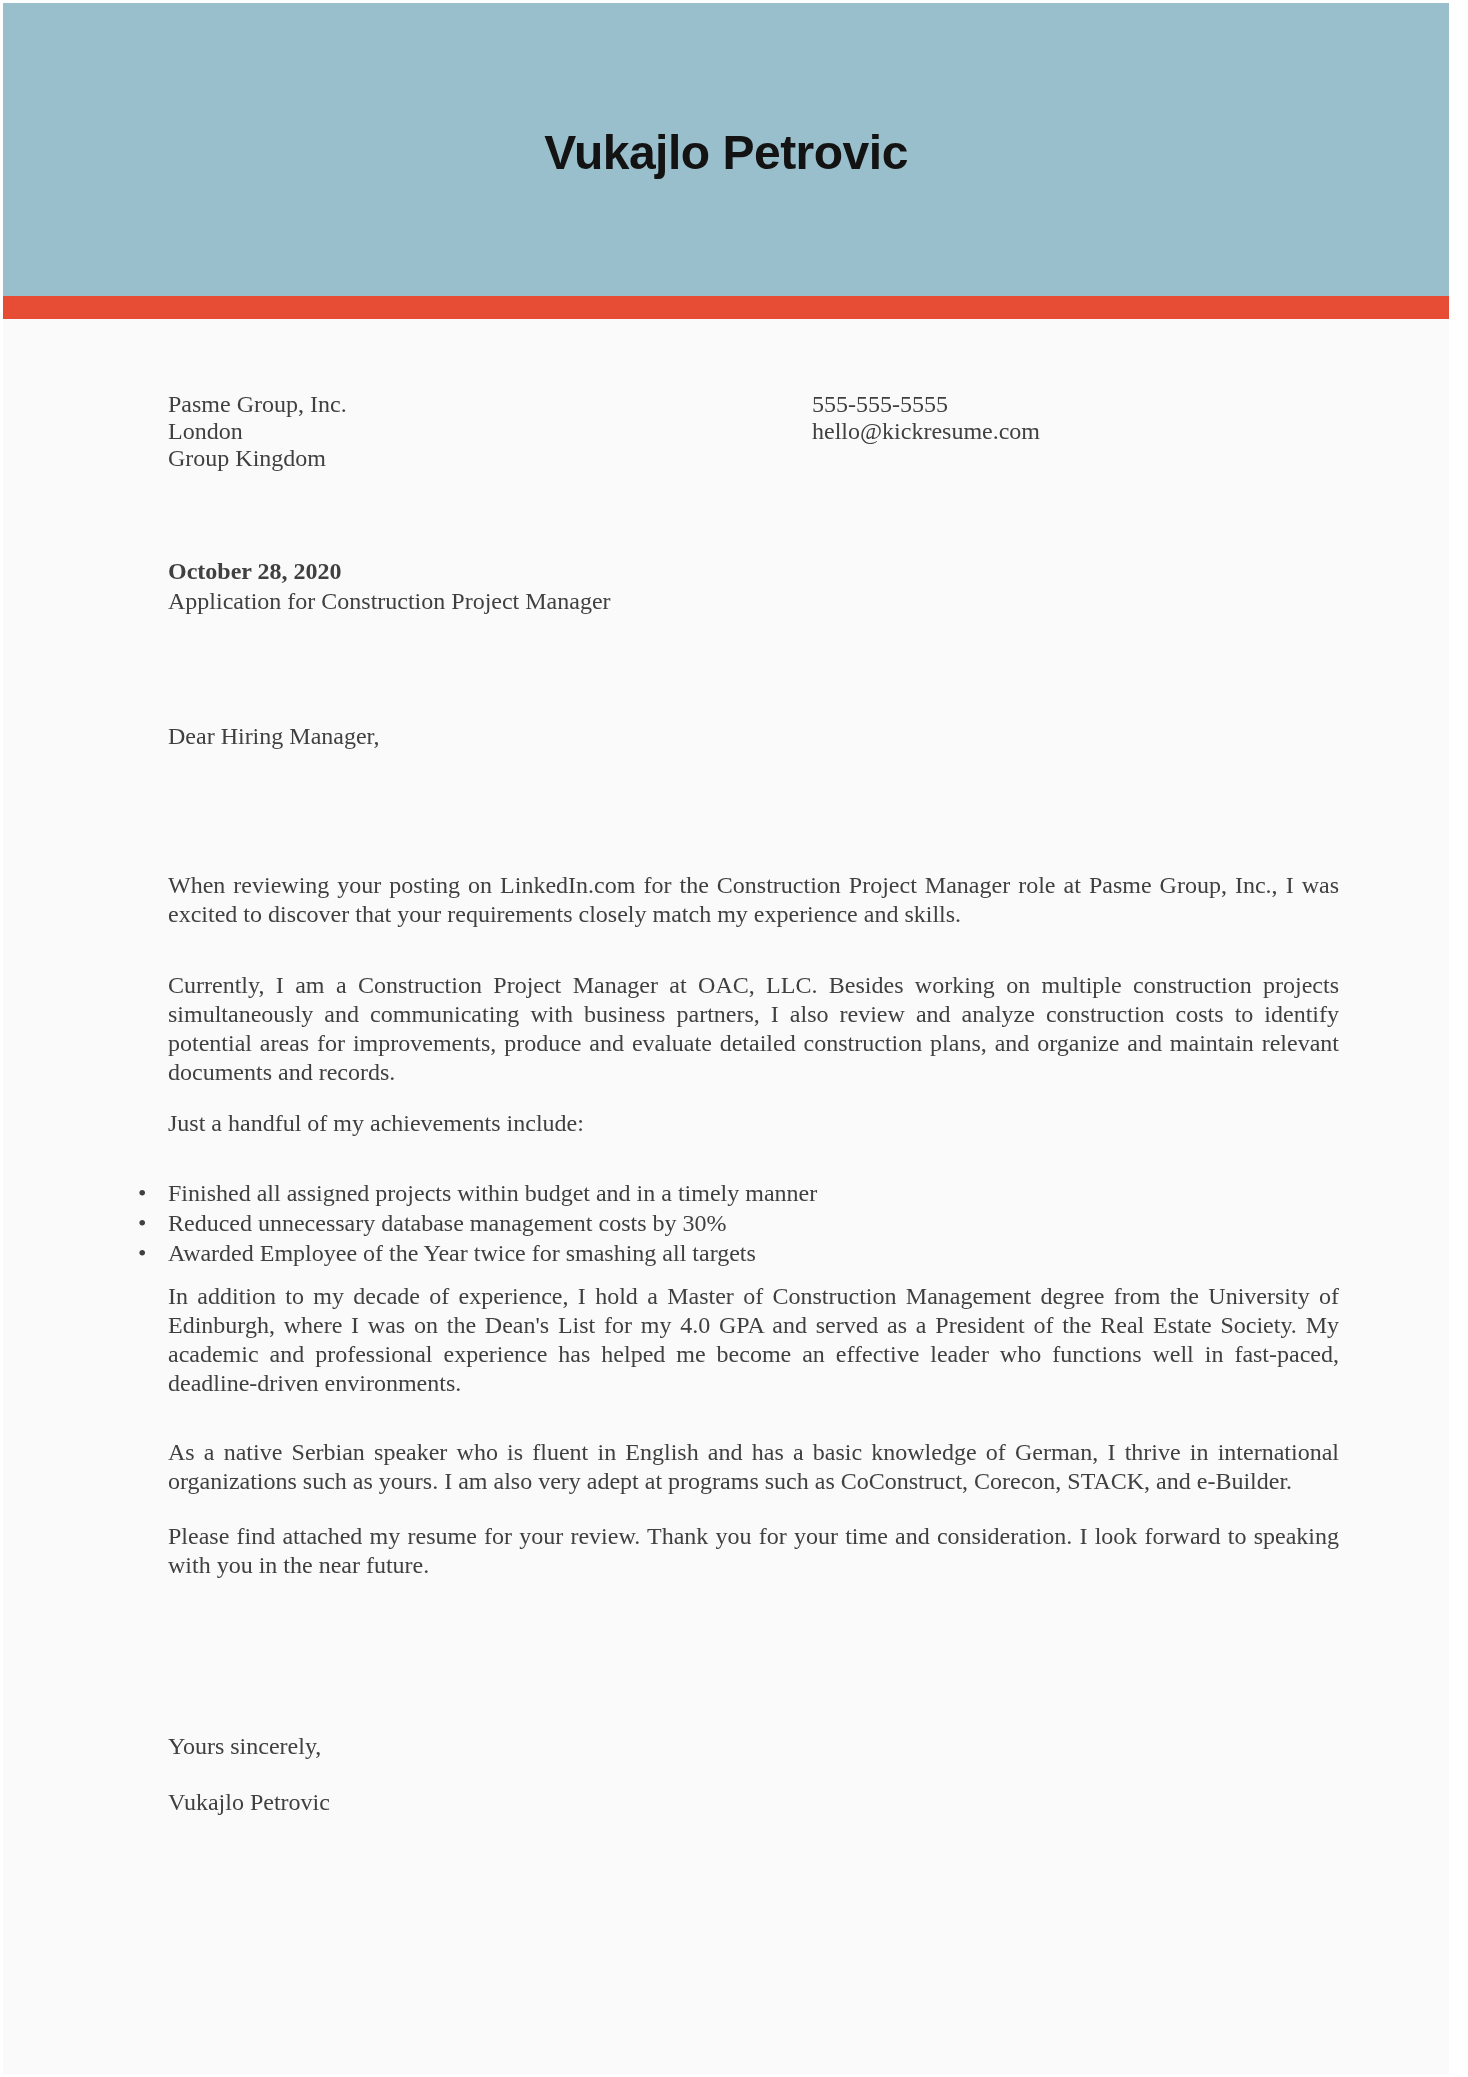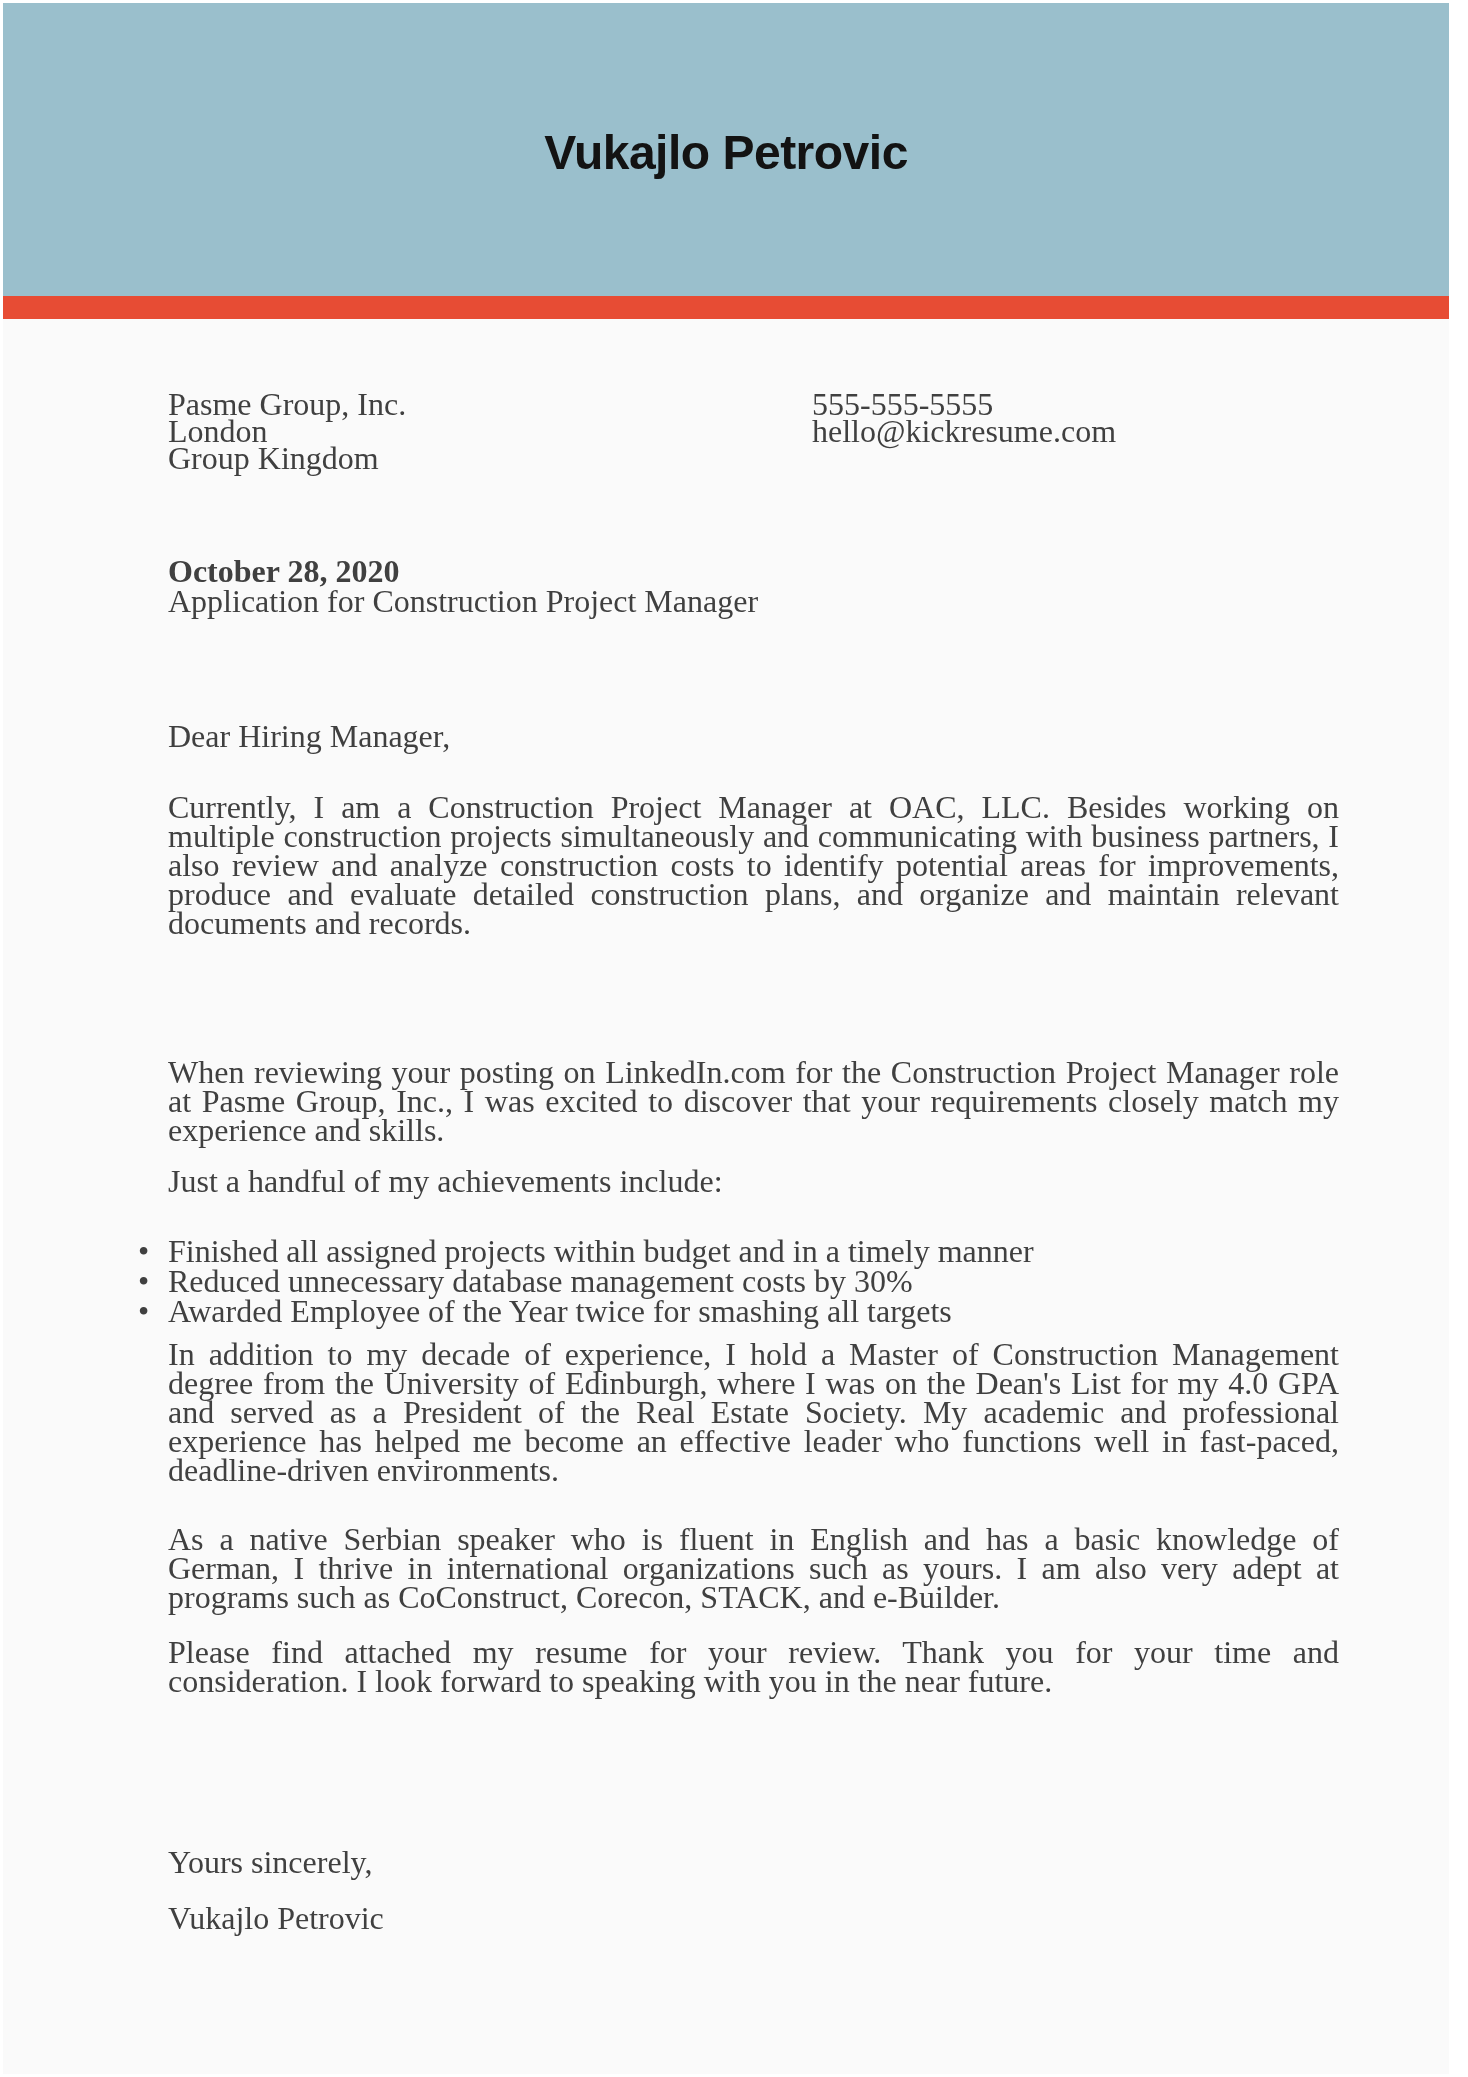--- a/index.html
+++ b/index.html
@@ -32,21 +32,21 @@
   }
   .accent-bar {
     height: 23px;
     background: #E74C34;
   }
 
   
   .letter {
     padding: 72px 110px 0 165px;
     color: #404040;
-    font-size: 32px;
+    font-size: 24px;
   }
 
   .contact-row { position: relative; }
   .recipient-block div,
   .sender-block div { line-height: 27px; }
   .sender-block {
     position: absolute;
     left: 644px;
     top: 0;
   }
@@ -112,23 +112,23 @@
       </div>
     </div>
 
     <div class="date-block">
       <div class="date-line">October 28, 2020</div>
       <div>Application for Construction Project Manager</div>
     </div>
 
     <div class="salutation">Dear Hiring Manager,</div>
 
+    <p class="para para-1">When reviewing your posting on LinkedIn.com for the Construction Project Manager role at Pasme Group, Inc., I was excited to discover that your requirements closely match my experience and skills.</p>
+
     <p class="para para-2">Currently, I am a Construction Project Manager at OAC, LLC. Besides working on multiple construction projects simultaneously and communicating with business partners, I also review and analyze construction costs to identify potential areas for improvements, produce and evaluate detailed construction plans, and organize and maintain relevant documents and records.</p>
-
-    <p class="para para-1">When reviewing your posting on LinkedIn.com for the Construction Project Manager role at Pasme Group, Inc., I was excited to discover that your requirements closely match my experience and skills.</p>
 
     <p class="achievements-intro">Just a handful of my achievements include:</p>
 
     <ul class="achievements">
       <li>Finished all assigned projects within budget and in a timely manner</li>
       <li>Reduced unnecessary database management costs by 30%</li>
       <li>Awarded Employee of the Year twice for smashing all targets</li>
     </ul>
 
     <p class="para para-3">In addition to my decade of experience, I hold a Master of Construction Management degree from the University of Edinburgh, where I was on the Dean's List for my 4.0 GPA and served as a President of the Real Estate Society. My academic and professional experience has helped me become an effective leader who functions well in fast-paced, deadline-driven environments.</p>

